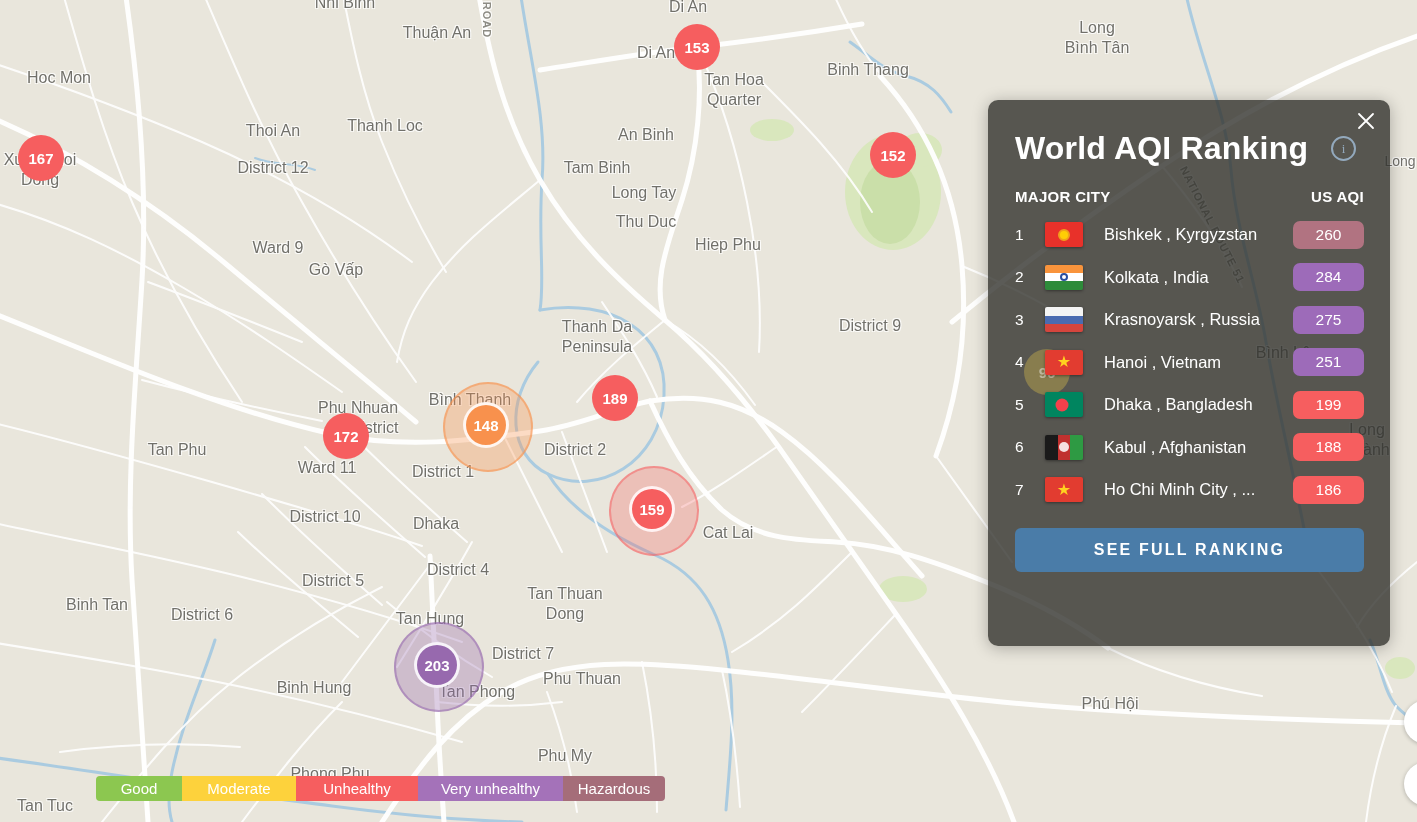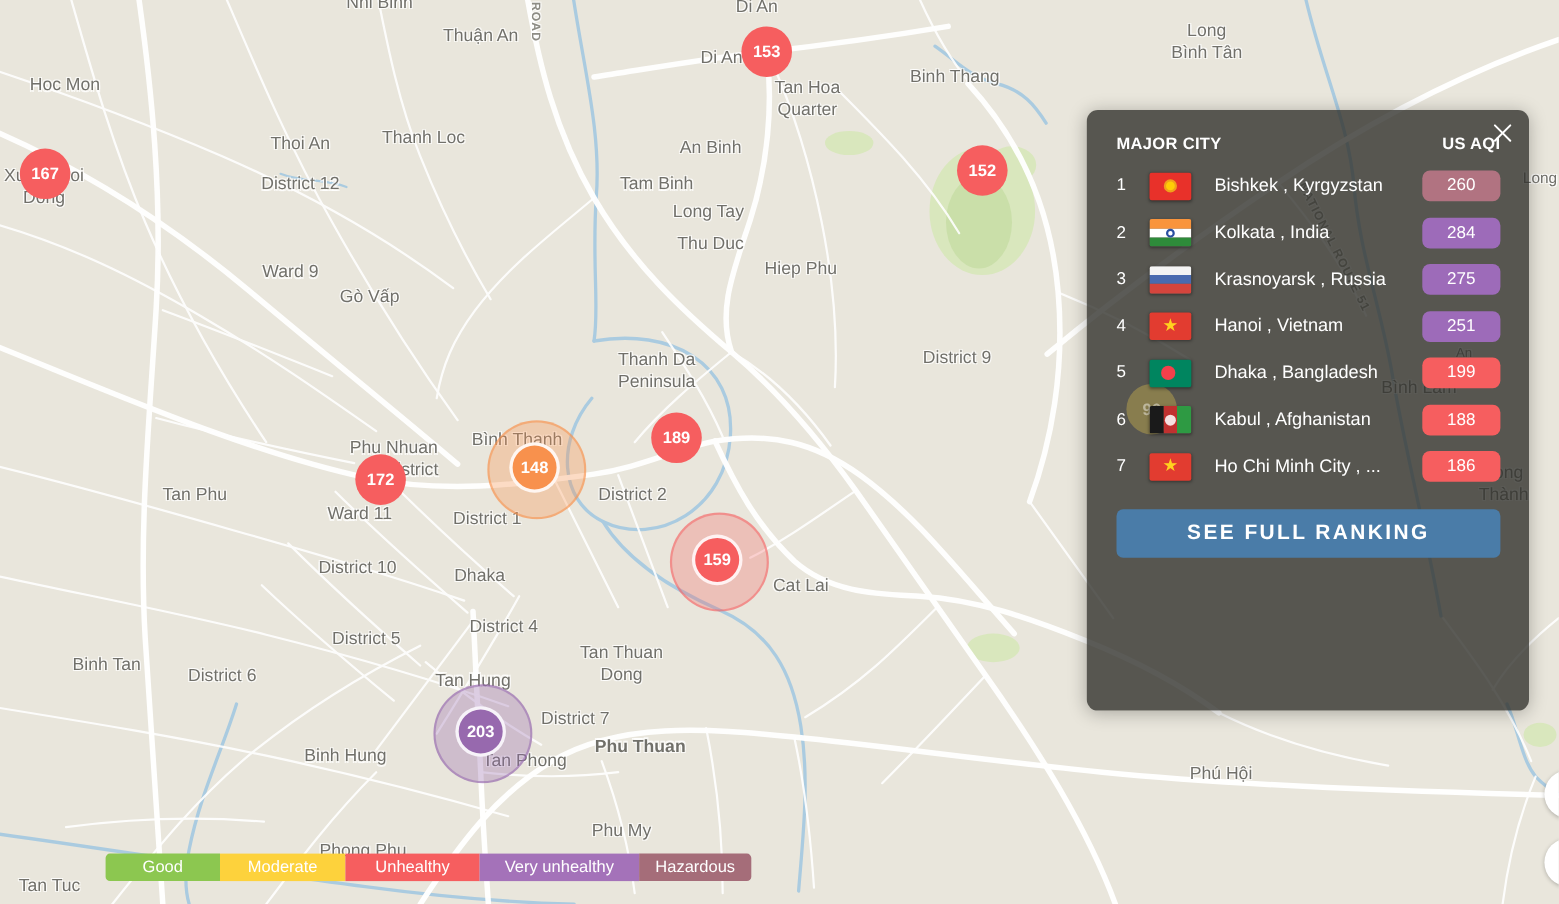--- a/index.html
+++ b/index.html
@@ -60,21 +60,21 @@
   .rank-num{width:30px;font-size:15.5px;flex:none;}
   .flag{width:38px;height:25px;border-radius:2px;overflow:hidden;position:relative;flex:none;
     margin-right:21px;box-shadow:0 1px 3px rgba(0,0,0,.4);}
   .flag .stripe{width:100%;}
   .flag .vstripe{height:100%;float:left;}
   .flag .center-el{position:absolute;top:50%;left:50%;transform:translate(-50%,-50%);}
   .city-name{flex:1;font-size:16.5px;white-space:nowrap;overflow:hidden;}
   .aqi-pill{width:71px;height:28px;border-radius:7px;flex:none;display:flex;
     align-items:center;justify-content:center;font-size:15.5px;color:#fff;}
   #see-full{display:block;width:100%;height:44px;margin-top:17px;border:none;border-radius:6px;
-    background:#4a7ca8;color:#fff;font-family:"Liberation Sans",sans-serif;font-size:19px;
+    background:#4a7ca8;color:#fff;font-family:"Liberation Sans",sans-serif;font-size:16px;
     font-weight:700;letter-spacing:2.2px;cursor:pointer;}
 </style>
 </head>
 <body>
 
 <div id="app">
 
   <svg id="map-svg" width="1417" height="822" viewBox="0 0 1417 822">
     <rect x="0" y="0" width="1417" height="822" fill="#e9e6dc"></rect>
     <g>
@@ -172,21 +172,21 @@
 Quarter</div>
       <div class="map-label" style="left: 868px; top: 70px; transform: translate(-50%, -50%);">Binh Thang</div>
       <div class="map-label" style="left: 646px; top: 135px; transform: translate(-50%, -50%);">An Binh</div>
       <div class="map-label" style="left: 597px; top: 168px; transform: translate(-50%, -50%);">Tam Binh</div>
       <div class="map-label" style="left: 644px; top: 193px; transform: translate(-50%, -50%);">Long Tay</div>
       <div class="map-label" style="left: 646px; top: 222px; transform: translate(-50%, -50%);">Thu Duc</div>
       <div class="map-label" style="left: 728px; top: 245px; transform: translate(-50%, -50%);">Hiep Phu</div>
       <div class="map-label" style="left: 1097px; top: 38px; transform: translate(-50%, -50%);">Long
 Bình Tân</div>
       <div class="map-label" style="left: 1400px; top: 162px; font-size: 14px; transform: translate(-50%, -50%);">Long</div>
-      <div class="map-label" style="left: 264px; top: 248px; transform: translate(-50%, -50%);">Ward 9</div>
+      <div class="map-label" style="left: 278px; top: 248px; transform: translate(-50%, -50%);">Ward 9</div>
       <div class="map-label" style="left: 336px; top: 270px; transform: translate(-50%, -50%);">Gò Vấp</div>
       <div class="map-label" style="left: 40px; top: 170px; transform: translate(-50%, -50%);">Xuan Thoi
 Dong</div>
       <div class="map-label" style="left: 597px; top: 337px; transform: translate(-50%, -50%);">Thanh Da
 Peninsula</div>
       <div class="map-label" style="left: 870px; top: 326px; transform: translate(-50%, -50%);">District 9</div>
       <div class="map-label" style="left: 1283px; top: 321px; font-size: 12px; transform: translate(-50%, -50%); margin-left: 48px;">An</div>
       <div class="map-label" style="left: 1290px; top: 353px; transform: translate(-50%, -50%);">Bình Lâm</div>
       <div class="map-label" style="left: 358px; top: 408px; transform: translate(-50%, -50%);">Phu Nhuan</div>
       <div class="map-label" style="left: 374px; top: 428px; transform: translate(-50%, -50%);">District</div>
@@ -202,21 +202,21 @@
       <div class="map-label" style="left: 333px; top: 581px; transform: translate(-50%, -50%);">District 5</div>
       <div class="map-label" style="left: 458px; top: 570px; transform: translate(-50%, -50%);">District 4</div>
       <div class="map-label" style="left: 97px; top: 605px; transform: translate(-50%, -50%);">Binh Tan</div>
       <div class="map-label" style="left: 202px; top: 615px; transform: translate(-50%, -50%);">District 6</div>
       <div class="map-label" style="left: 430px; top: 619px; transform: translate(-50%, -50%);">Tan Hung</div>
       <div class="map-label" style="left: 565px; top: 604px; transform: translate(-50%, -50%);">Tan Thuan
 Dong</div>
       <div class="map-label" style="left: 523px; top: 654px; transform: translate(-50%, -50%);">District 7</div>
       <div class="map-label" style="left: 314px; top: 688px; transform: translate(-50%, -50%);">Binh Hung</div>
       <div class="map-label" style="left: 477px; top: 692px; transform: translate(-50%, -50%);">Tan Phong</div>
-      <div class="map-label" style="left: 582px; top: 679px; transform: translate(-50%, -50%); font-weight: bold;">Phu Thuan</div>
+      <div class="map-label" style="left: 582px; top: 679px; transform: translate(-50%, -50%);">Phu Thuan</div>
       <div class="map-label" style="left: 565px; top: 756px; transform: translate(-50%, -50%);">Phu My</div>
       <div class="map-label" style="left: 330px; top: 774px; transform: translate(-50%, -50%);">Phong Phu</div>
       <div class="map-label" style="left: 45px; top: 806px; transform: translate(-50%, -50%);">Tan Tuc</div>
       <div class="map-label" style="left: 1110px; top: 704px; transform: translate(-50%, -50%);">Phú Hội</div>
       <div class="map-label road" style="left: 486px; top: 20px; font-size: 11px; letter-spacing: 1px; transform: translate(-50%, -50%) rotate(90deg);">ROAD</div>
       <div class="map-label road" style="left: 1212px; top: 225px; font-size: 11px; letter-spacing: 1px; transform: translate(-50%, -50%) rotate(63deg);">NATIONAL ROUTE 51</div>
     </div>
 
   <div id="map-markers">
       <div class="aqi-marker" style="left: 697px; top: 47px;">
@@ -245,36 +245,40 @@
       <div class="aqi-marker" style="left: 437px; top: 665px;">
         <div class="halo" style="background: rgba(151, 105, 174, 0.33); border: 2px solid rgba(151, 105, 174, 0.55);"></div>
         <div class="dot ringed" style="background: rgb(151, 105, 174);">203</div>
       </div>
     </div>
 
   <div class="edge-bubble" style="left:1404px;top:700px"></div>
   <div class="edge-bubble" style="left:1404px;top:762px"></div>
 
   <div id="legend">
-      <div class="legend-item" style="width: 104px; background: rgb(140, 199, 80);">Good</div>
+      <div class="legend-item" style="width: 86px; background: rgb(140, 199, 80);">Good</div>
       <div class="legend-item" style="width: 114px; background: rgb(253, 210, 60);">Moderate</div>
       <div class="legend-item" style="width: 122px; background: rgb(246, 94, 95);">Unhealthy</div>
       <div class="legend-item" style="width: 145px; background: rgb(164, 114, 185);">Very unhealthy</div>
       <div class="legend-item" style="width: 102px; background: rgb(165, 109, 121);">Hazardous</div>
     </div>
 
   <div id="panel-bg"></div>
   <div id="dim-marker-layer">
       <div class="dim-dot" style="left: 1047px; top: 372px; background: rgba(253, 214, 75, 0.3); color: rgba(255, 255, 255, 0.45);">96</div>
     </div>
   <div id="panel">
     <div class="panel-close">
       <svg width="18" height="18" viewBox="0 0 18 18">
         <path d="M2,2 L16,16 M16,2 L2,16" stroke="#ffffff" stroke-width="1.8" stroke-linecap="round"></path>
       </svg>
+    </div>
+    <div class="panel-title-row">
+      <h1 id="panel-title">World AQI Ranking</h1>
+      <div class="info-badge">i</div>
     </div>
     <div class="panel-headers">
       <span>MAJOR CITY</span>
       <span>US AQI</span>
     </div>
     <div id="ranking-rows">
         <div class="rank-row">
           <span class="rank-num">1</span>
           <div class="flag" style="background: rgb(232, 49, 42);">
             <div class="center-el" style="width: 12px; height: 12px; border-radius: 50%; background: rgb(255, 205, 5); border: 2px solid rgb(240, 161, 27); box-sizing: border-box;"></div>

